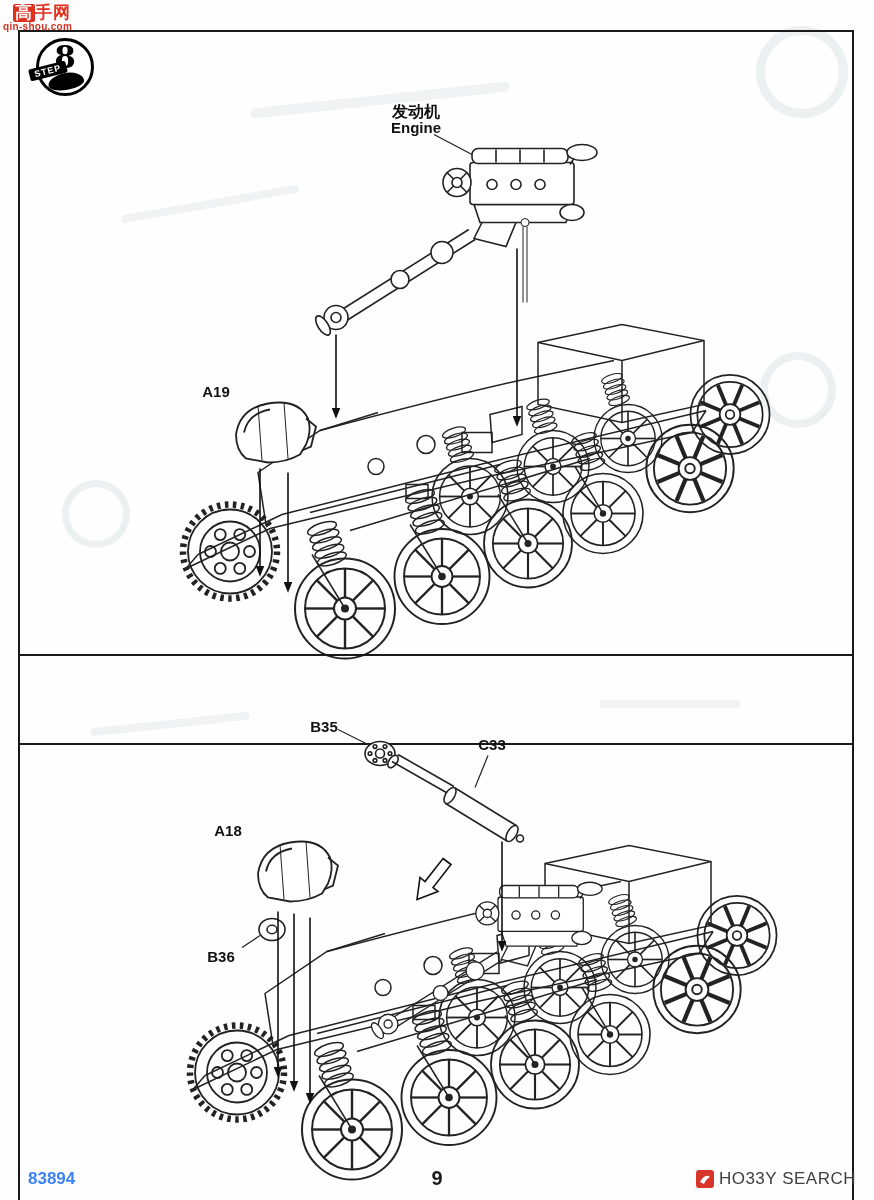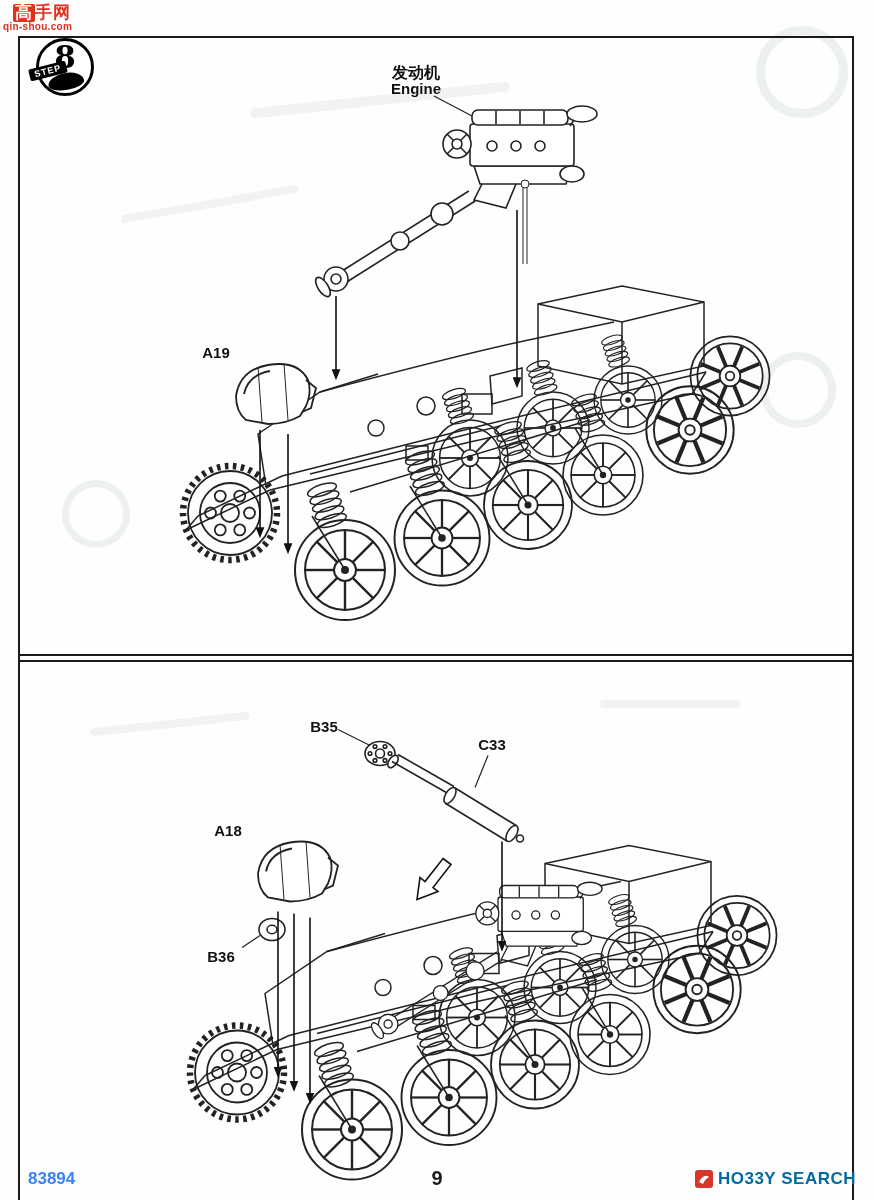--- a/index.html
+++ b/index.html
@@ -16,21 +16,21 @@
   
   .ghost-ring { position:absolute; border:8px solid #e9edee; border-radius:50%; opacity:.85; }
   .ghost-bar  { position:absolute; background:#eef1f2; border-radius:4px; opacity:.9; }
 
   
   .panel {
     position:absolute; left:18px; width:836px;
     border:2px solid #1a1a1a; box-sizing:border-box;
     background:transparent;
   }
-  .panel-top    { top:36px;  height:626px; }
+  .panel-top    { top:30px;  height:715px; }
   .panel-bottom { top:654px; height:597px; }
   .panel-svg { position:absolute; inset:0; width:100%; height:100%; }
 
   
   .step-badge { position:absolute; left:36px; top:38px; width:66px; height:66px; z-index:6; }
   .step-circle {
     width:58px; height:58px; border:3px solid #000; border-radius:50%;
     background:#fff; position:relative; overflow:hidden; box-sizing:border-box;
   }
   .step-num {
@@ -56,21 +56,21 @@
 
   
   .lbl    { font-family:"Liberation Sans", sans-serif; font-size:15px; font-weight:bold; fill:#111; }
   .lbl-cn { font-family:"Liberation Sans", sans-serif; font-size:16px; font-weight:bold; fill:#111; }
 
   
   .footer { position:absolute; left:0; right:0; top:1166px; height:30px; }
   .kit-number { position:absolute; left:28px; top:3px; font-size:17px; font-weight:bold; color:#3b82f6; }
   .page-number { position:absolute; left:0; right:0; top:1px; text-align:center; font-size:20px; font-weight:bold; color:#1a1a1a; }
   .brand { position:absolute; right:18px; top:3px; display:flex; align-items:center; gap:5px; }
-  .brand-word { font-size:17px; font-weight:bold; color:#0369a1; letter-spacing:.5px; }
+  .brand-word { font-size:17px; font-weight:normal; color:#404040; letter-spacing:.5px; }
 </style>
 </head>
 <body>
 
 <div class="page">
 
   <div class="ghost-ring" style="left:756px; top:26px; width:74px; height:74px; border-width:9px;"></div>
   <div class="ghost-ring" style="left:760px; top:352px; width:60px; height:60px;"></div>
   <div class="ghost-ring" style="left:62px; top:480px; width:54px; height:54px; border-width:7px;"></div>
   <div class="ghost-bar" style="left:250px; top:95px; width:260px; height:10px; transform:rotate(-6deg);"></div>

